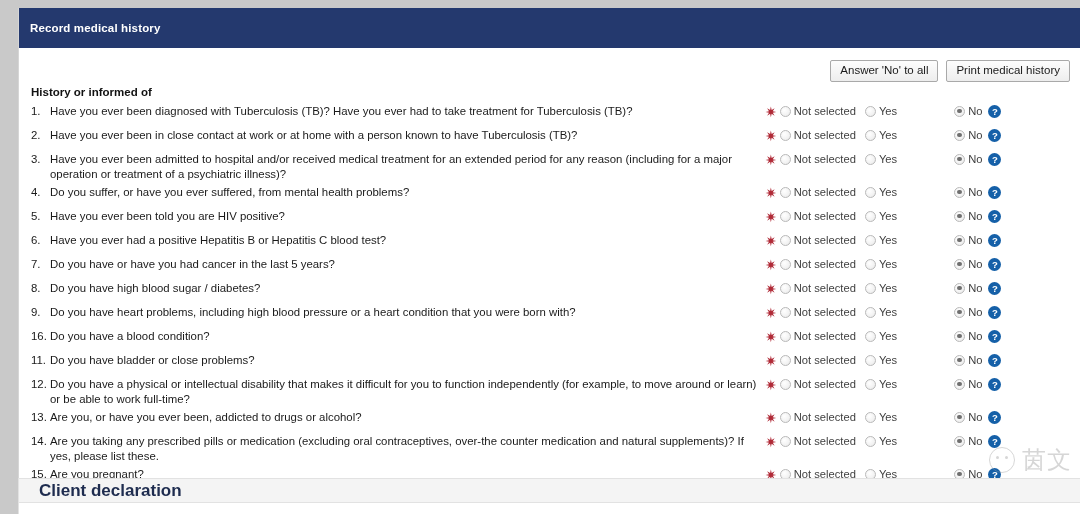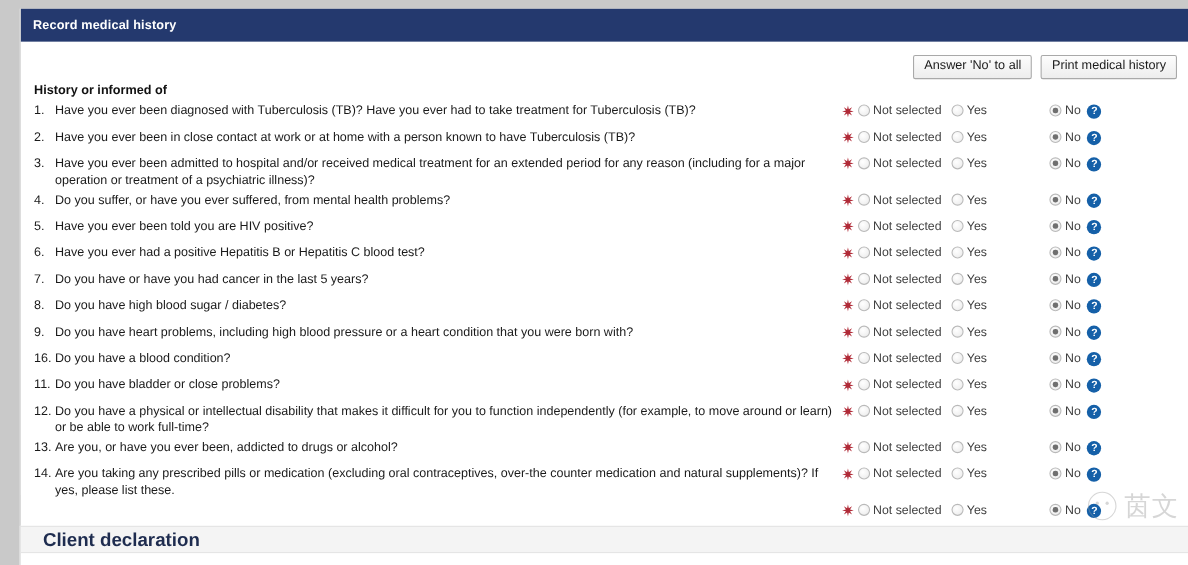--- a/index.html
+++ b/index.html
@@ -61,21 +61,21 @@
     width: 1062px;
     height: 506px;
     background: #ffffff;
     border: 1px solid #d6d6d6;
     border-top: none;
     border-right: none;
     z-index: 10;
   }
 
   .panel-header {
-    height: 30px;
+    height: 40px;
     background: #24396e;
     color: #ffffff;
     font-size: 11.5px;
     font-weight: bold;
     display: flex;
     align-items: center;
     padding-left: 11px;
     letter-spacing: .15px;
   }
 
@@ -159,20 +159,21 @@
     font-size: 14px;
     line-height: 10px;
     font-family: "DejaVu Sans", sans-serif;
     margin-right: 3px;
     position: relative;
     top: 1px;
   }
 
   .opt {
     display: inline-flex;
+    align-items: center;
     margin-right: 9px;
   }
   .opt:last-of-type { margin-right: 6px; padding-left: 48px; }
 
   .radio {
     width: 11px; height: 11px;
     border-radius: 50%;
     border: 1px solid #b9b9b9;
     background: radial-gradient(circle at 38% 35%, #ffffff 0%, #f2f2f2 60%, #e4e4e4 100%);
     margin-right: 3px;
@@ -561,20 +562,24 @@
                   <span class="opt-label">Yes</span>
                 </label>
                 <label class="opt">
                   <span class="radio checked"></span>
                   <span class="opt-label">No</span>
                 </label>
                 <span class="help-icon">?</span>
               </div>
             </div>
             <div class="qrow">
+              <div class="qtext">
+                <span class="qnum">15.</span>
+                <span class="qbody">Are you pregnant?</span>
+              </div>
               <div class="answers">
                 <span class="req-star">✷</span>
                 <label class="opt">
                   <span class="radio"></span>
                   <span class="opt-label">Not selected</span>
                 </label>
                 <label class="opt">
                   <span class="radio"></span>
                   <span class="opt-label">Yes</span>
                 </label>

